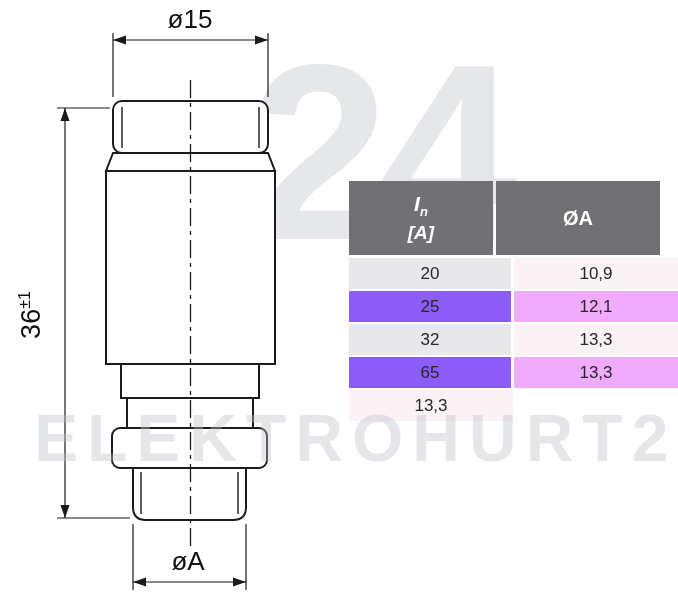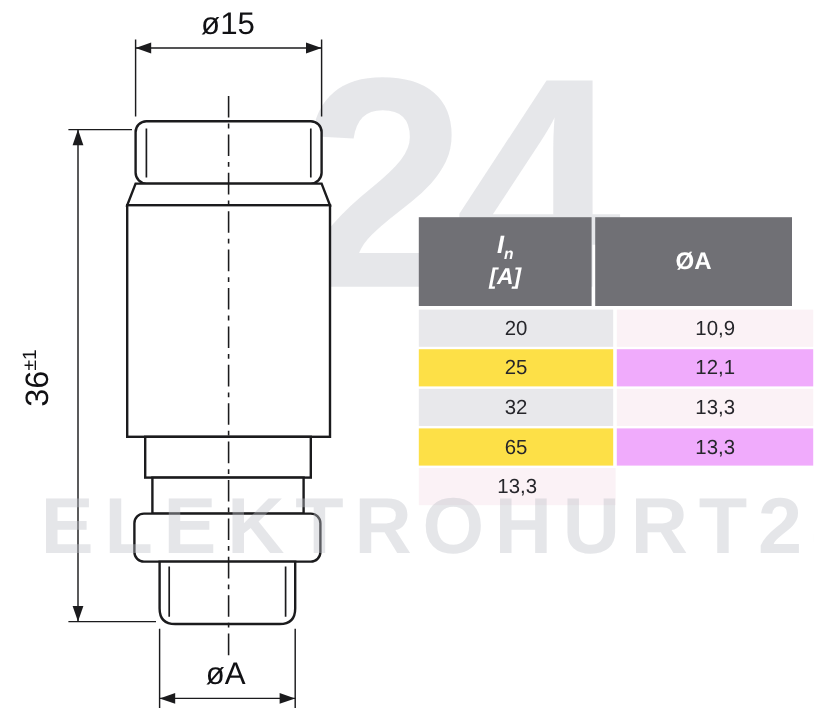--- a/index.html
+++ b/index.html
@@ -33,21 +33,21 @@
   }
   .th.c1{width:144px;font-size:21px;line-height:1.25;font-style:italic;}
   .th.c2{width:164px;font-size:20px;}
   .th sub{font-size:13px;}
   .th .unit{font-size:19px;}
   .trow{display:flex;gap:3px;height:31px;}
   .td{
     display:flex;align-items:center;justify-content:center;
     font-size:17px;color:#26262b;
   }
-  .td.c1{width:162px;background:#fde047;}
+  .td.c1{width:162px;background:#8b5cf6;}
   .td.c2{width:164px;background:#f0abfc;}
   .trow:nth-child(even) .td.c1{background:#e8e8eb;}
   .trow:nth-child(even) .td.c2{background:#fbf2f6;}
 </style>
 </head>
 <body>
 
 <div id="canvas">
 
   <div class="wm-logo">24</div>

